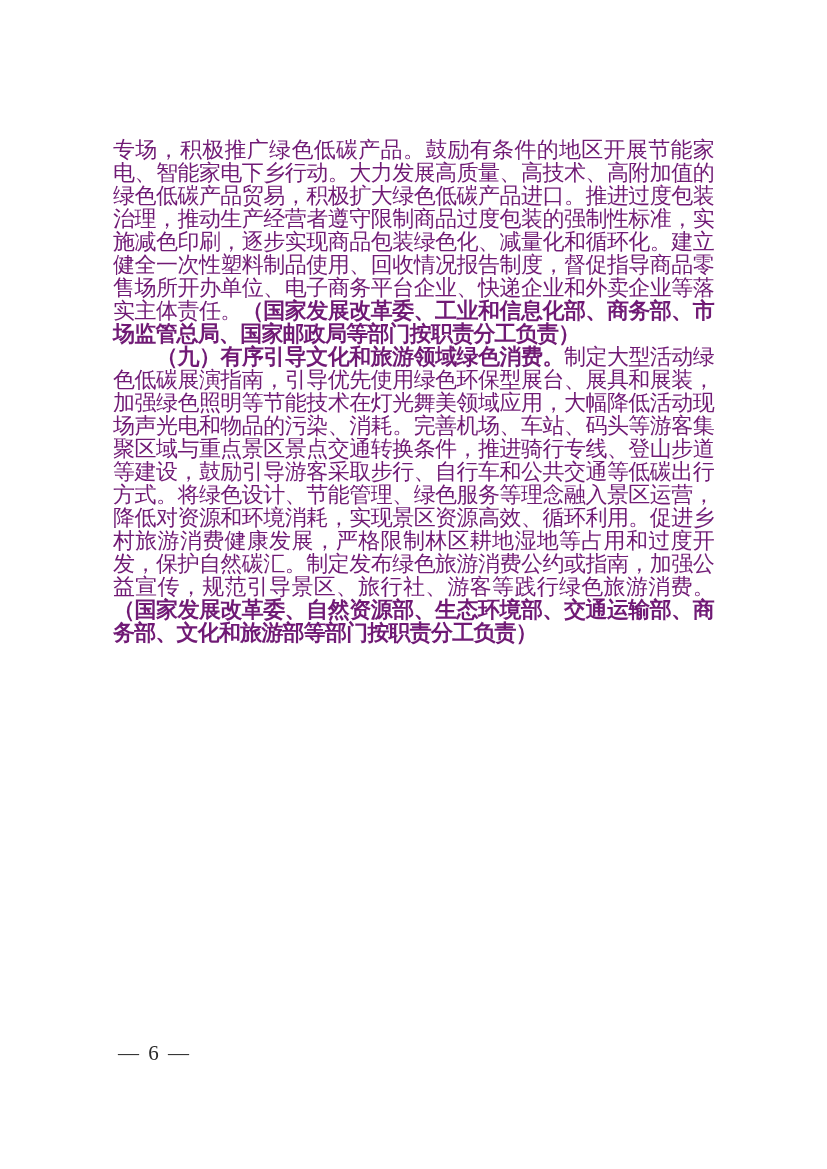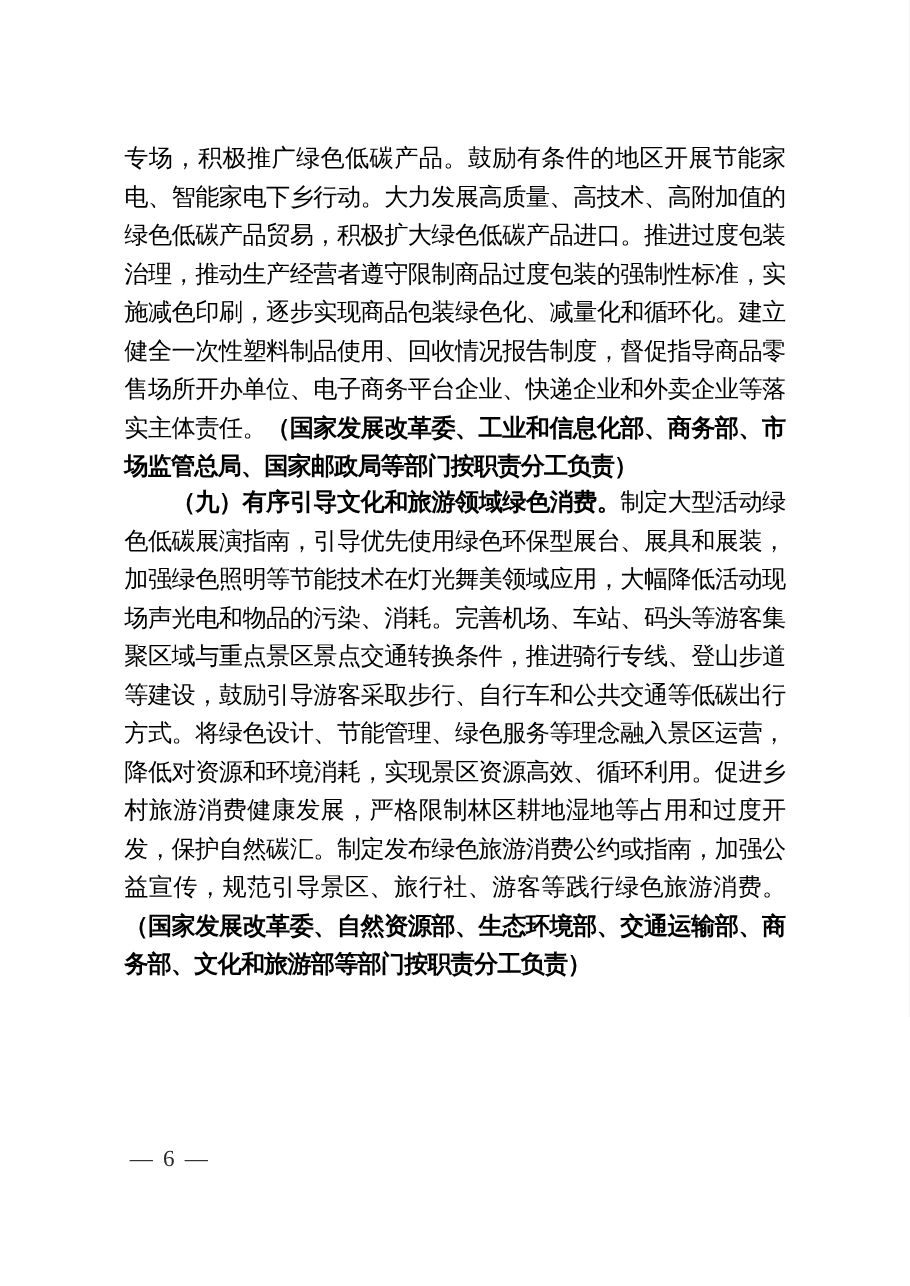--- a/index.html
+++ b/index.html
@@ -12,36 +12,35 @@
     width: 827px;
     height: 1169px;
     background: #ffffff;
     margin: 0 auto;
     overflow: hidden;
     font-family: "Liberation Serif", "DejaVu Serif", serif;
   }
   .text-block {
     position: absolute;
     left: 113px;
-    top: 126px;
+    top: 138px;
     width: 601px;
     font-size: 22px;
-    line-height: 35px;
+    line-height: 23px;
     letter-spacing: -0.8px;
-    color: #000000;
+    color: #701a75;
     text-align: justify;
     text-justify: inter-ideograph;
   }
   .para {
     margin: 0;
     padding: 0;
   }
   .para.indent {
     text-indent: 43px;
-    font-family: Liberation Mono, monospace;
   }
   .run-heading {
     font-weight: bold;
   }
   .run-attribution {
     font-weight: bold;
   }
   .page-number {
     position: absolute;
     left: 118px;

